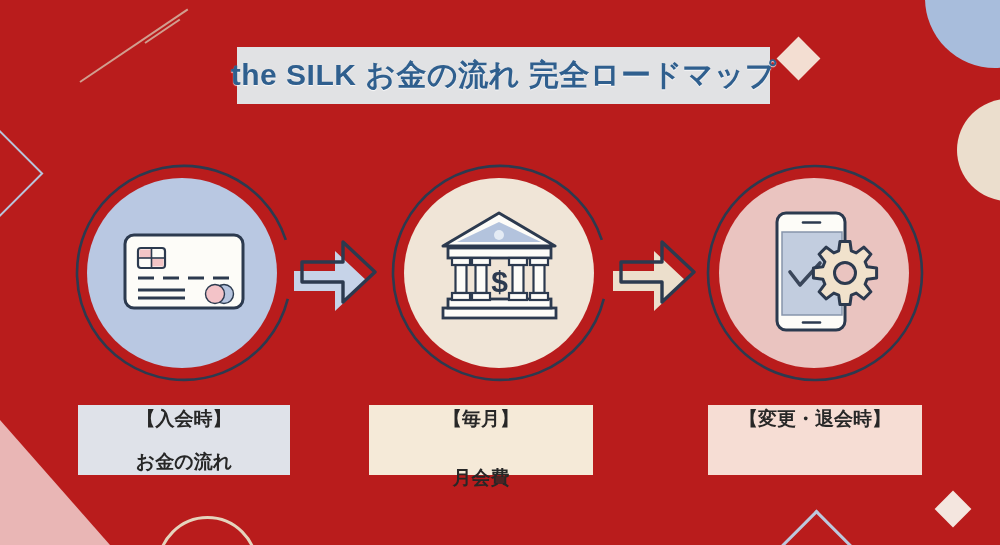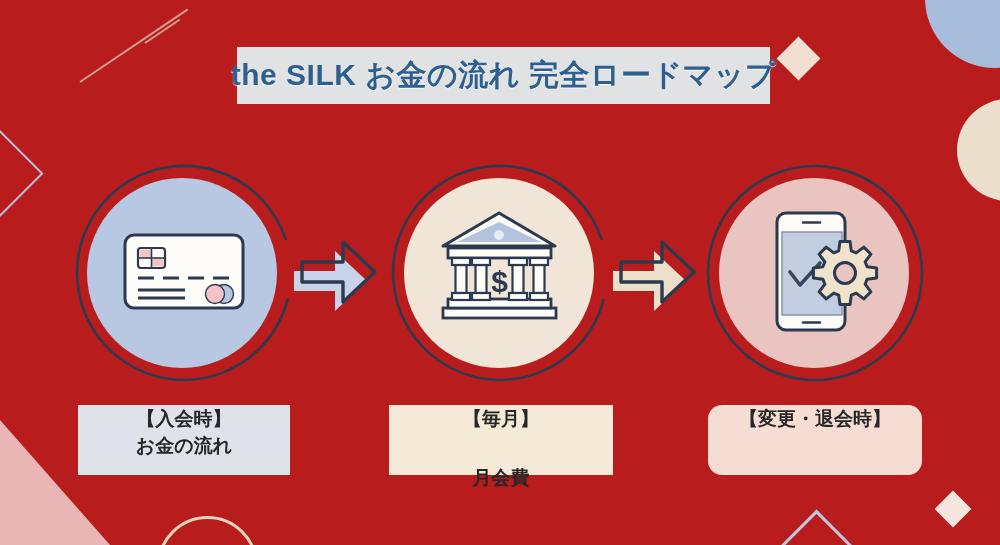--- a/index.html
+++ b/index.html
@@ -38,26 +38,26 @@
   .stage-svg{position:absolute;width:222px;height:222px;}
   .stage1{left:73px;top:162px;}
   .stage2{left:389px;top:162px;}
   .stage3{left:704px;top:162px;}
   .arrow-svg{position:absolute;width:100px;height:85px;}
   .arrow1{left:293px;top:230px;}
   .arrow2{left:612px;top:230px;}
   
   .label{
     position:absolute;top:405px;height:70px;
-    display:flex;flex-direction:column;align-items:center;justify-content:flex-start;
+    display:flex;flex-direction:column;align-items:center;justify-content:space-between;
     font-size:19px;font-weight:bold;color:#272727;line-height:27px;text-align:center;
   }
   .label1{left:78px;width:212px;background:#dfe2e9;}
-  .label2{left:389px;width:224px;background:#f5ead8;gap:32px;}
-  .label3{left:708px;width:214px;background:#f6ddd4;border-radius:14px;}
+  .label2{left:369px;width:224px;background:#f5ead8;gap:32px;}
+  .label3{left:708px;width:214px;background:#f6ddd4;}
 </style>
 </head>
 <body>
 
 <div class="canvas">
 
   <div class="decor decor-circle-top-right"></div>
   <div class="decor decor-diamond-top"></div>
   <div class="decor decor-circle-right"></div>
   <div class="decor decor-triangle-bottom-left"></div>

